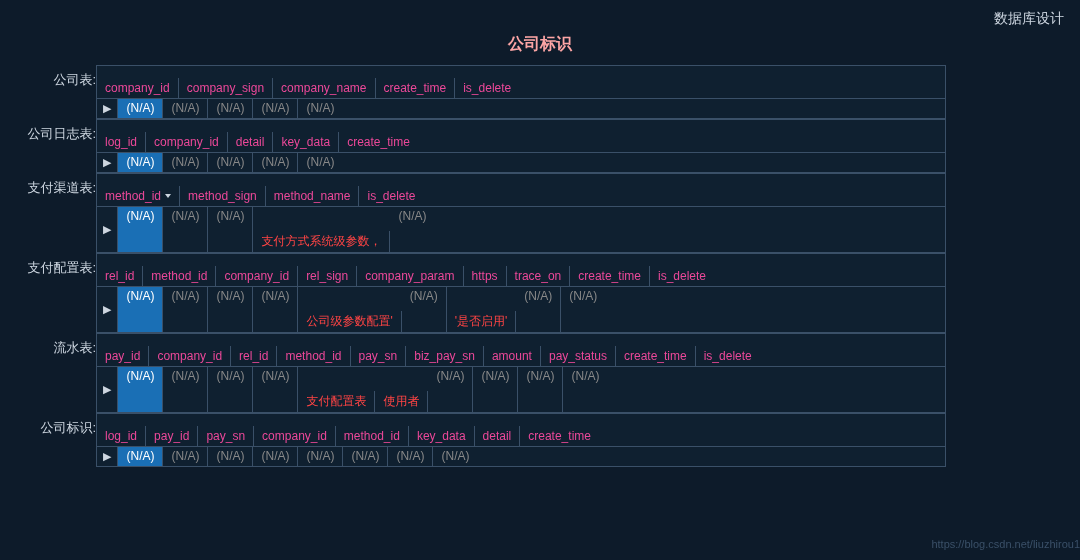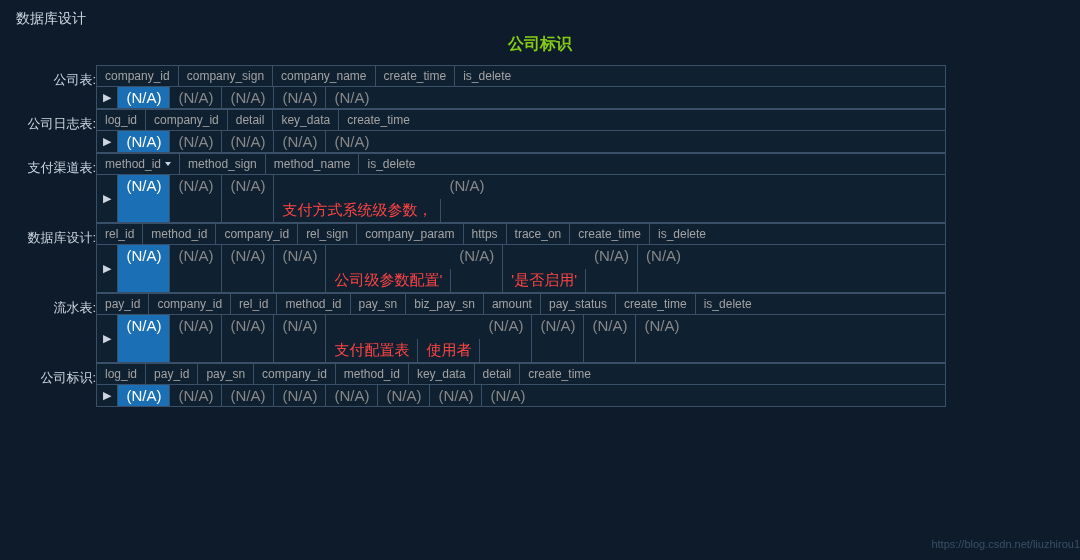--- a/index.html
+++ b/index.html
@@ -10,30 +10,31 @@
       font-size: 13px;
       width: 1080px;
       height: 560px;
       overflow: hidden;
       position: relative;
     }
     .page-title {
       padding: 10px 16px 6px 16px;
       font-size: 14px;
       color: #cdd6e0;
+      text-align: right;
     }
     .main-content {
       padding: 0 16px;
       display: flex;
       flex-direction: column;
       gap: 6px;
     }
     .centered-label {
       text-align: center;
-      color: #84cc16;
+      color: #fca5a5;
       font-size: 16px;
       font-weight: bold;
       margin-bottom: 4px;
     }
     .table-row-wrapper {
       display: flex;
       align-items: flex-start;
     }
     .row-label {
       width: 80px;
@@ -51,44 +52,45 @@
       max-width: 850px;
     }
     .db-table-header {
       display: flex;
       background: #0f2030;
       border-bottom: 1px solid #3a5068;
     }
     .db-table-header .col {
       padding: 3px 8px;
       font-size: 12px;
-      color: #a3a3a3;
+      color: #ec4899;
       border-right: 1px solid #3a5068;
       white-space: nowrap;
       display: flex;
       align-items: center;
       gap: 2px;
+      margin-top: 12px;
     }
     .db-table-header .col:last-child {
       border-right: none;
     }
     .db-table-body {
       display: flex;
     }
     .db-table-body .arrow-cell {
       padding: 3px 6px;
       border-right: 1px solid #3a5068;
       display: flex;
       align-items: center;
       color: #cdd6e0;
       font-size: 11px;
     }
     .db-table-body .cell {
       padding: 2px 8px;
-      font-size: 15px;
+      font-size: 12px;
       color: #888;
       border-right: 1px solid #3a5068;
       white-space: nowrap;
       min-width: 40px;
     }
     .db-table-body .cell:last-child {
       border-right: none;
     }
     .cell.highlighted {
       background: #1a6fb5;
@@ -179,21 +181,21 @@
             <div class="arrow-cell">▶</div>
             <div class="cell highlighted">(N/A)</div>
             <div class="cell">(N/A)</div>
             <div class="cell">(N/A)</div>
             <div class="cell red-text">支付方式系统级参数，</div>
             <div class="cell">(N/A)</div>
           </div>
         </div>
       </div>
       <div class="table-row-wrapper">
-        <div class="row-label">数据库设计:</div>
+        <div class="row-label">支付配置表:</div>
         <div class="db-table">
           <div class="db-table-header">
             <div class="col">rel_id</div>
             <div class="col">method_id</div>
             <div class="col">company_id</div>
             <div class="col">rel_sign</div>
             <div class="col">company_param</div>
             <div class="col">https</div>
             <div class="col">trace_on</div>
             <div class="col">create_time</div>

